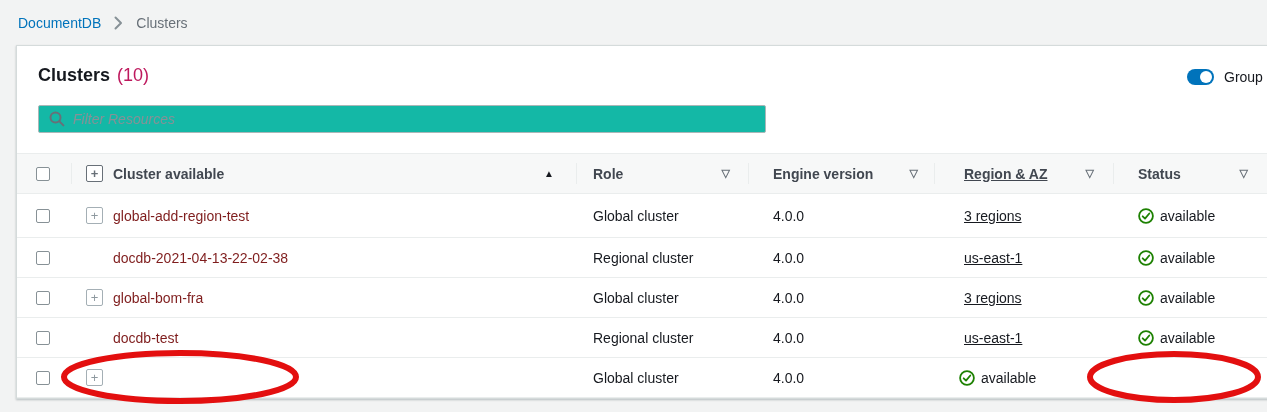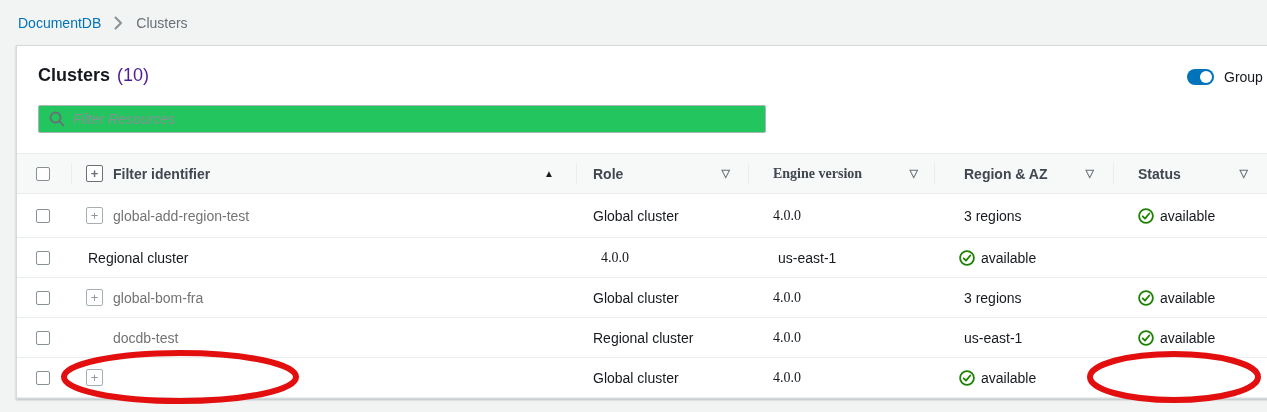--- a/index.html
+++ b/index.html
@@ -28,21 +28,21 @@
     background: #ffffff;
     border: 1px solid #d5dbdb;
     box-shadow: 0 1px 2px rgba(0,28,36,0.25);
   }
 
   .panel-header {
     position: absolute; left: 21px; top: 19px;
     display: flex; align-items: baseline;
   }
   .panel-title { font-size: 18px; font-weight: bold; color: #16191f; }
-  .panel-count { font-size: 18px; color: #4c1d95; margin-left: 7px; }
+  .panel-count { font-size: 18px; color: #be185d; margin-left: 7px; }
 
   .group-toggle-wrap {
     position: absolute; left: 1170px; top: 23px;
     display: flex; align-items: center; gap: 10px;
     white-space: nowrap;
   }
   .toggle {
     position: relative; width: 27px; height: 16px;
     background: #0073bb; border-radius: 8px; cursor: pointer; flex: none;
   }
@@ -52,21 +52,21 @@
   }
   .toggle-label { font-size: 14px; color: #16191f; }
 
   
   .filter-wrap { position: absolute; left: 21px; top: 59px; width: 728px; height: 28px; }
   .filter-input {
     width: 100%; height: 100%;
     border: 1px solid #aab7b8; border-radius: 2px;
     padding: 0 8px 0 34px;
     font-family: "Liberation Sans", sans-serif;
-    font-size: 14px; color: #16191f; background: #22c55e; outline: none;
+    font-size: 14px; color: #16191f; background: #14b8a6; outline: none;
   }
   .filter-input::placeholder { color: #879196; font-style: italic; }
   .search-icon { position: absolute; left: 11px; top: 6px; pointer-events: none; }
 
   
   .thead, .tr {
     display: grid;
     grid-template-columns: 54px 505px 172px 186px 179px 1fr;
     align-items: stretch;
   }
@@ -81,43 +81,43 @@
   .tr:first-child { height: 44px; }
 
   .th, .td { position: relative; display: flex; align-items: center; font-size: 14px; }
   .th { font-weight: bold; color: #414750; cursor: pointer; }
   .th:not(:first-child)::before {
     content: ""; position: absolute; left: 0; top: 9px; bottom: 9px;
     width: 1px; background: #eaeded;
   }
   .col-identifier { padding-left: 15px; }
   .col-role      { padding-left: 17px; }
-  .col-engine    { padding-left: 25px; font-family: Liberation Serif, serif; }
-  .col-region    { padding-left: 30px; }
+  .col-engine    { padding-left: 25px; }
+  .col-region    { padding-left: 30px; text-decoration: underline; }
   .col-status    { padding-left: 25px; }
 
   .checkbox {
     width: 14px; height: 14px; margin-left: 19px;
     border: 1px solid #879196; border-radius: 2px; background: #fff; cursor: pointer;
   }
   .expand-icon {
     width: 17px; height: 17px; margin-right: 10px; flex: none;
     border: 1px solid #687078; border-radius: 2px;
     display: flex; align-items: center; justify-content: center;
     font-size: 13px; line-height: 1; color: #687078; cursor: pointer; background: #fff;
   }
   .tr .expand-icon { border-color: #a4afb5; color: #8e999f; }
 
   .sort-asc  { position: absolute; right: 22px; font-size: 10px; color: #16191f; }
   .sort-none { position: absolute; right: 18px; font-size: 11px; color: #687078; }
   .col-engine .sort-none { right: 16px; }
   .col-region .sort-none { right: 19px; }
   .col-status .sort-none { right: 50px; }
 
-  .cluster-link { color: #737373; text-decoration: none; cursor: pointer; }
+  .cluster-link { color: #7f1d1d; text-decoration: none; cursor: pointer; }
   .status-icon { margin-right: 6px; flex: none; display: flex; }
 
   
   .annotations {
     position: absolute; left: 0; top: 0;
     pointer-events: none; z-index: 10;
   }
 </style>
 </head>
 <body>
@@ -155,21 +155,21 @@
         </svg>
     </span>
   </div>
 
   <div class="thead">
     <div class="th">
       <span class="checkbox"></span>
     </div>
     <div class="th col-identifier">
       <span class="expand-icon">+</span>
-      <span>Filter identifier</span>
+      <span>Cluster available</span>
       <span class="sort-asc">▲</span>
     </div>
     <div class="th col-role">
       <span>Role</span>
       <span class="sort-none">▽</span>
     </div>
     <div class="th col-engine">
       <span>Engine version</span>
       <span class="sort-none">▽</span>
     </div>
@@ -203,20 +203,24 @@
               <path d="M4.7 8.3 L7 10.6 L11.3 5.5" fill="none" stroke="#1d8102" stroke-width="1.8" stroke-linecap="round" stroke-linejoin="round"></path>
             </svg>
           </span>
           <span>available</span>
         </div>
       </div>
 
       <div class="tr">
         <div class="td">
           <span class="checkbox"></span>
+        </div>
+        <div class="td col-identifier">
+          <span class="expand-icon" style="visibility: hidden;">+</span>
+          <a class="cluster-link">docdb-2021-04-13-22-02-38</a>
         </div>
         <div class="td col-role">Regional cluster</div>
         <div class="td col-engine">4.0.0</div>
         <div class="td col-region">us-east-1</div>
         <div class="td col-status">
           <span class="status-icon">
             <svg width="16" height="16" viewBox="0 0 16 16">
               <circle cx="8" cy="8" r="6.9" fill="none" stroke="#1d8102" stroke-width="1.8"></circle>
               <path d="M4.7 8.3 L7 10.6 L11.3 5.5" fill="none" stroke="#1d8102" stroke-width="1.8" stroke-linecap="round" stroke-linejoin="round"></path>
             </svg>

